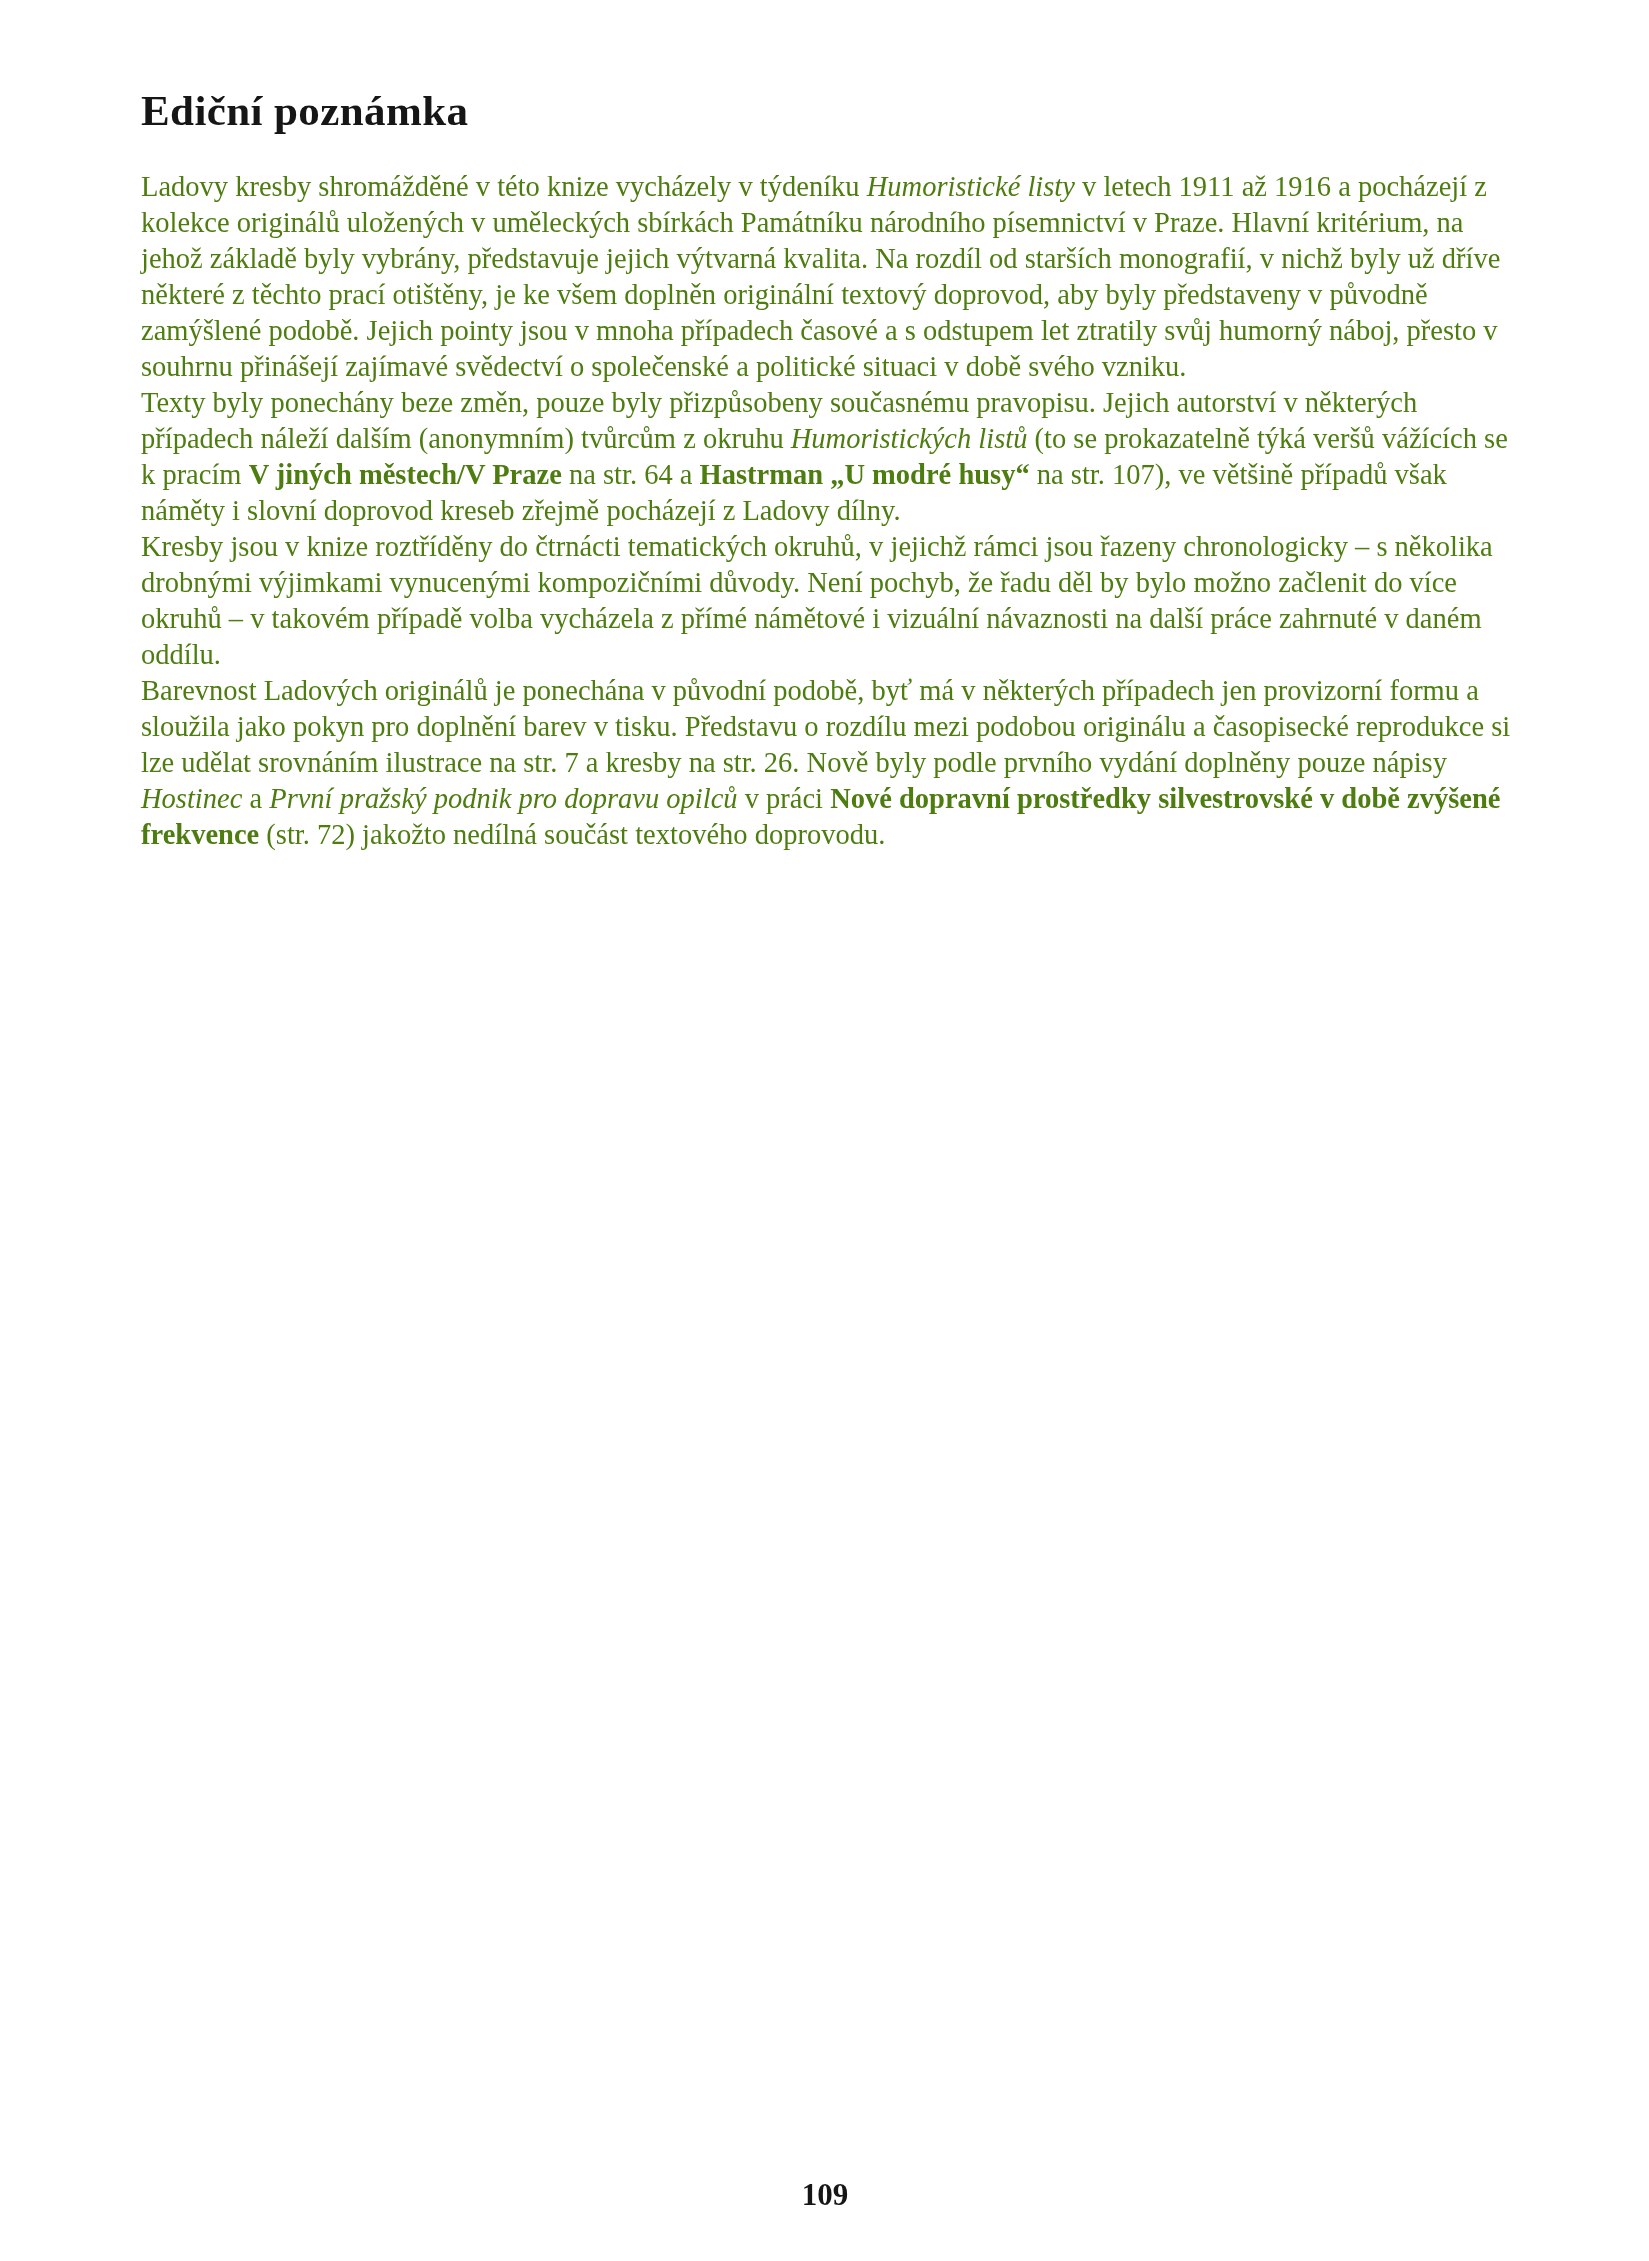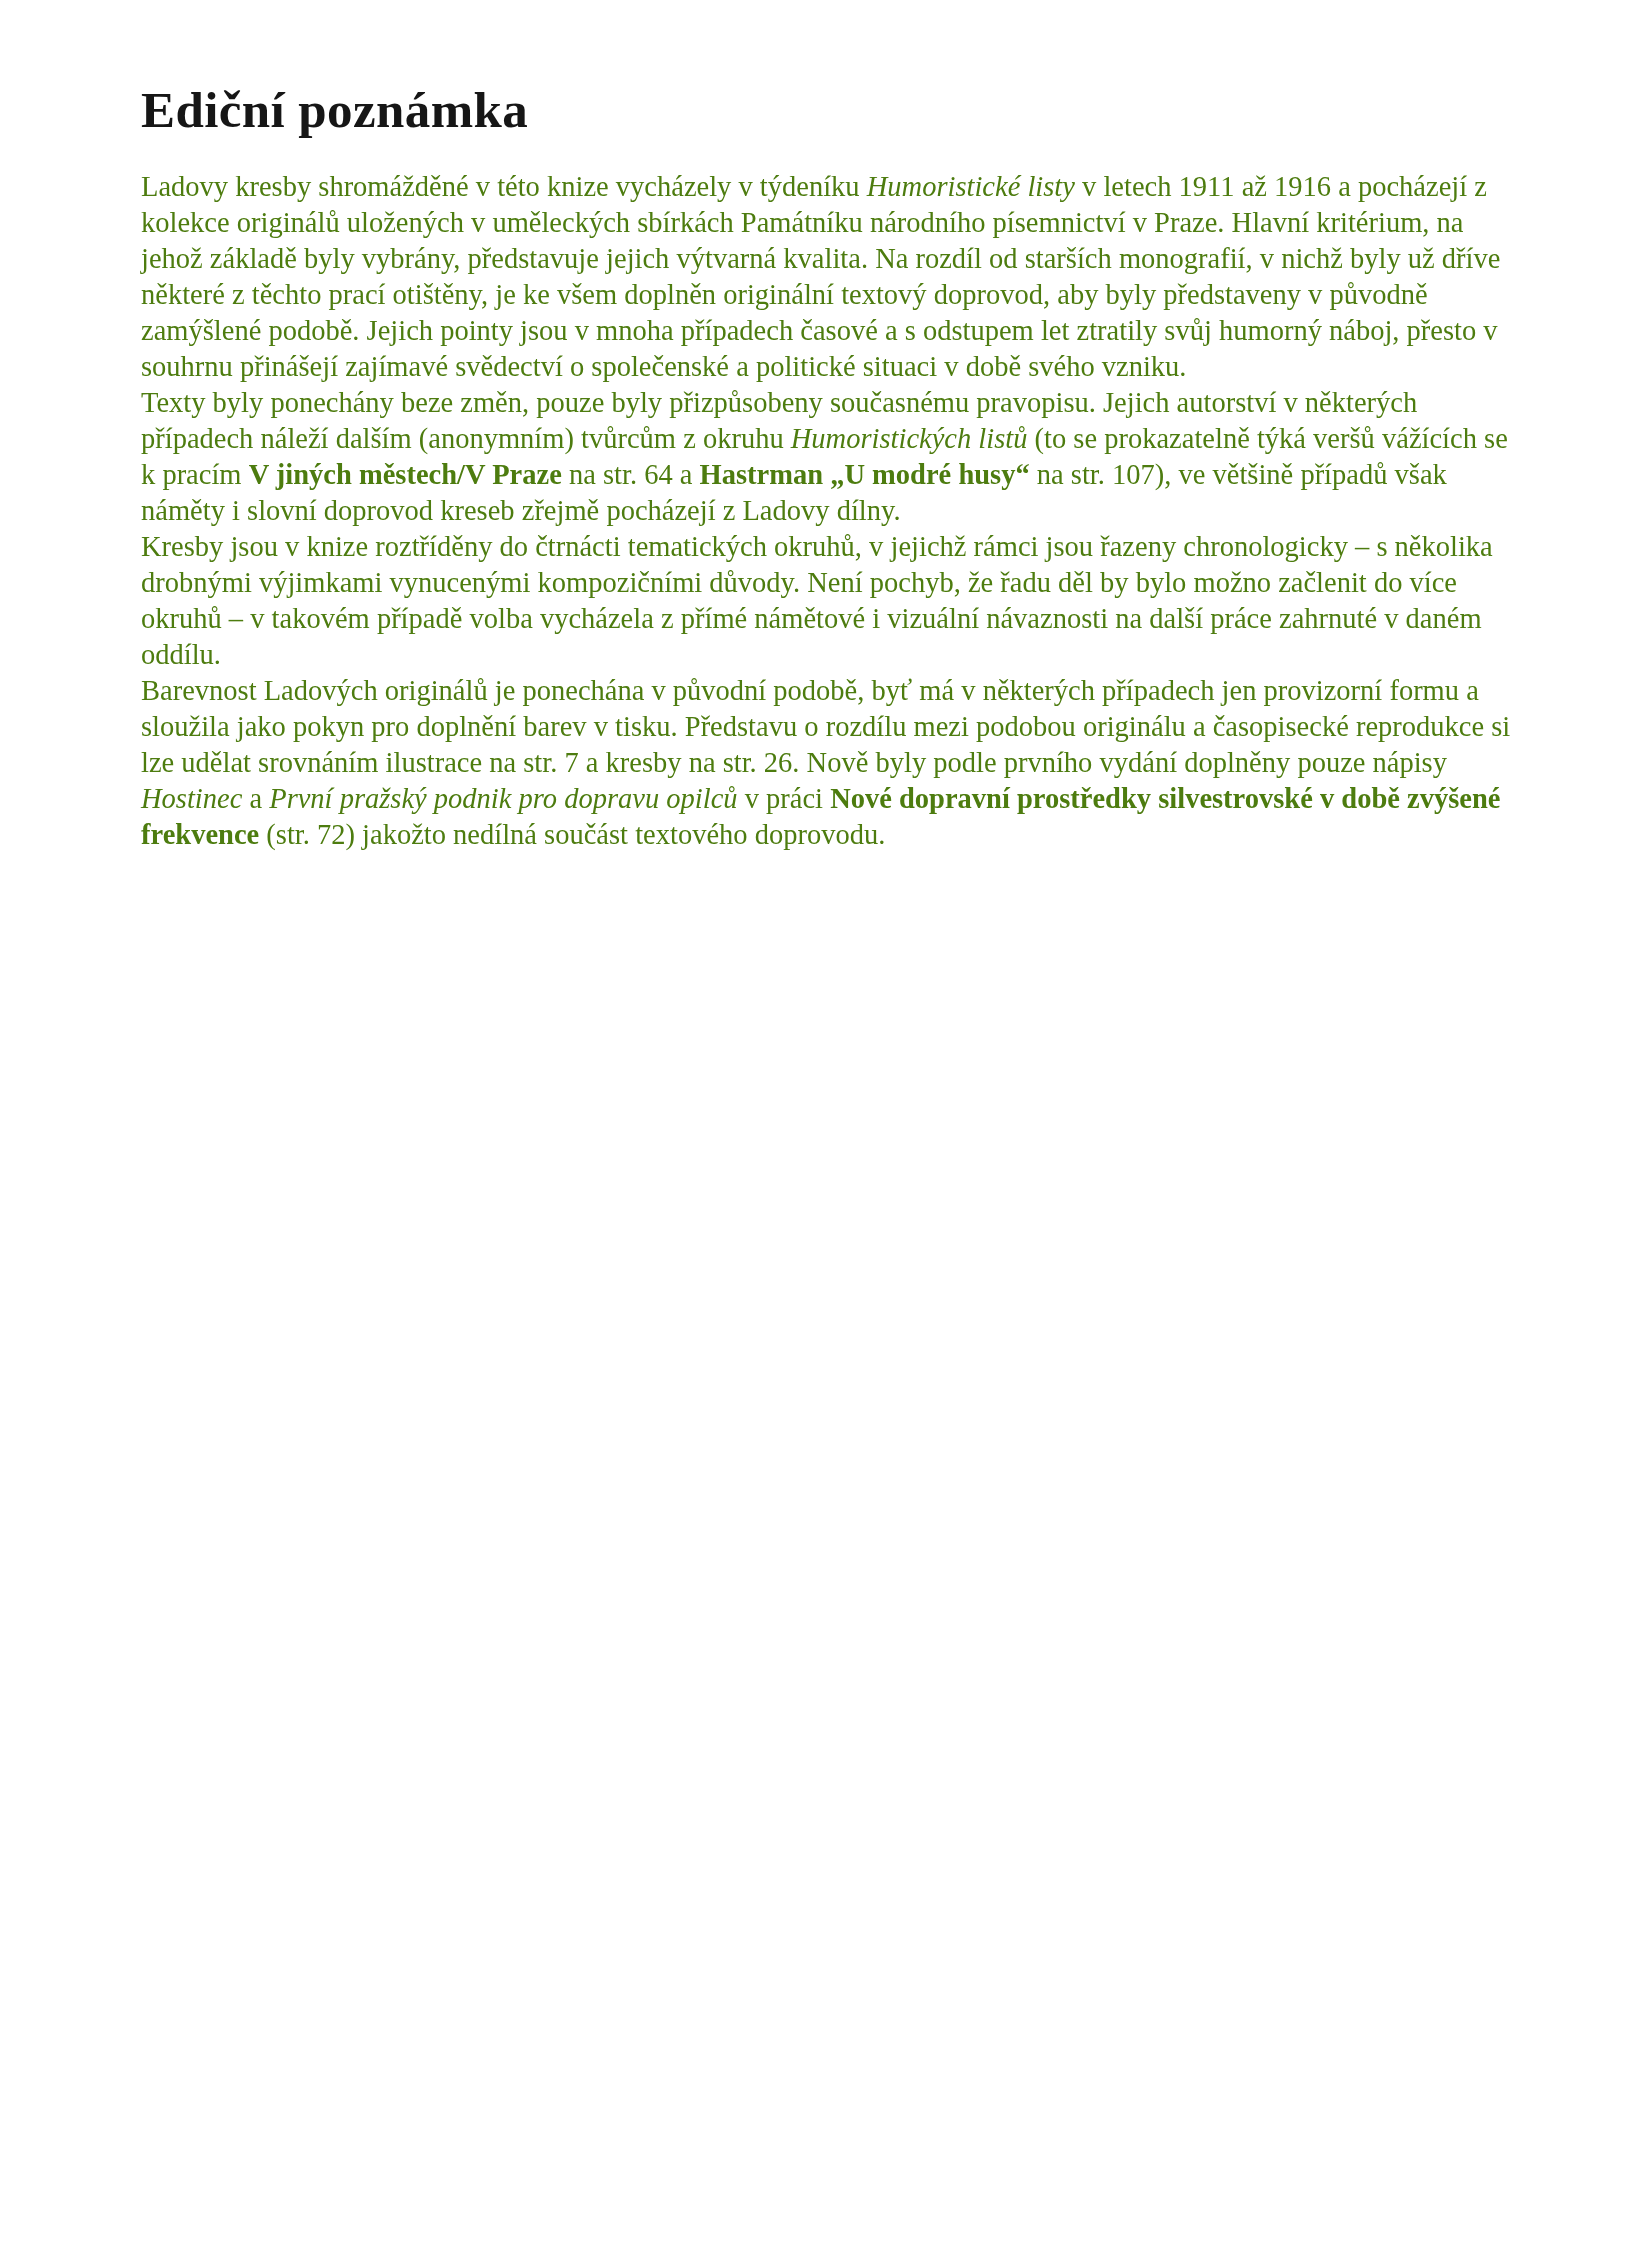--- a/index.html
+++ b/index.html
@@ -20,21 +20,21 @@
     inset: 0;
     background: #ffffff;
   }
   .content {
     position: absolute;
     left: 141px;
     top: 91px;
     width: 1381px;
   }
   .heading {
-    font-size: 51px;
+    font-size: 43px;
     line-height: 39px;
     font-weight: bold;
     margin: 0 0 39px 0;
     letter-spacing: 0.4px;
     color: #161616;
   }
   .body-text {
     font-size: 28.5px;
     line-height: 36px;
     color: #4d7c0f;
@@ -64,14 +64,15 @@
 <div class="page">
   <div class="content">
     <h1 class="heading">Ediční poznámka</h1>
     <div class="body-text">
         <p><span class="seg-normal">Ladovy kresby shromážděné v této knize vycházely v týdeníku </span><span class="seg-italic">Humoristické listy</span><span class="seg-normal"> v letech 1911 až 1916 a pocházejí z kolekce originálů uložených v uměleckých sbírkách Památníku národního písemnictví v Praze. Hlavní kritérium, na jehož základě byly vybrány, představuje jejich výtvarná kvalita. Na rozdíl od starších monografií, v nichž byly už dříve některé z těchto prací otištěny, je ke všem doplněn originální textový doprovod, aby byly představeny v původně zamýšlené podobě. Jejich pointy jsou v mnoha případech časové a s odstupem let ztratily svůj humorný náboj, přesto v souhrnu přinášejí zajímavé svědectví o společenské a politické situaci v době svého vzniku.</span></p>
         <p><span class="seg-normal">Texty byly ponechány beze změn, pouze byly přizpůsobeny současnému pravopisu. Jejich autorství v některých případech náleží dalším (anonymním) tvůrcům z okruhu </span><span class="seg-italic">Humoristických listů</span><span class="seg-normal"> (to se prokazatelně týká veršů vážících se k pracím </span><span class="seg-bold">V jiných městech/V Praze</span><span class="seg-normal"> na str. 64 a </span><span class="seg-bold">Hastrman „U modré husy“</span><span class="seg-normal"> na str. 107), ve většině případů však náměty i slovní doprovod kreseb zřejmě pocházejí z Ladovy dílny.</span></p>
         <p><span class="seg-normal">Kresby jsou v knize roztříděny do čtrnácti tematických okruhů, v jejichž rámci jsou řazeny chronologicky – s několika drobnými výjimkami vynucenými kompozičními důvody. Není pochyb, že řadu děl by bylo možno začlenit do více okruhů – v takovém případě volba vycházela z přímé námětové i vizuální návaznosti na další práce zahrnuté v daném oddílu.</span></p>
         <p><span class="seg-normal">Barevnost Ladových originálů je ponechána v původní podobě, byť má v některých případech jen provizorní formu a sloužila jako pokyn pro doplnění barev v tisku. Představu o rozdílu mezi podobou originálu a časopisecké reprodukce si lze udělat srovnáním ilustrace na str. 7 a kresby na str. 26. Nově byly podle prvního vydání doplněny pouze nápisy </span><span class="seg-italic">Hostinec</span><span class="seg-normal"> a </span><span class="seg-italic">První pražský podnik pro dopravu opilců</span><span class="seg-normal"> v práci </span><span class="seg-bold">Nové dopravní prostředky silvestrovské v době zvýšené frekvence</span><span class="seg-normal"> (str. 72) jakožto nedílná součást textového doprovodu.</span></p>
       </div>
   </div>
+  <div class="folio">109</div>
 </div>
 
 
 </body></html>

